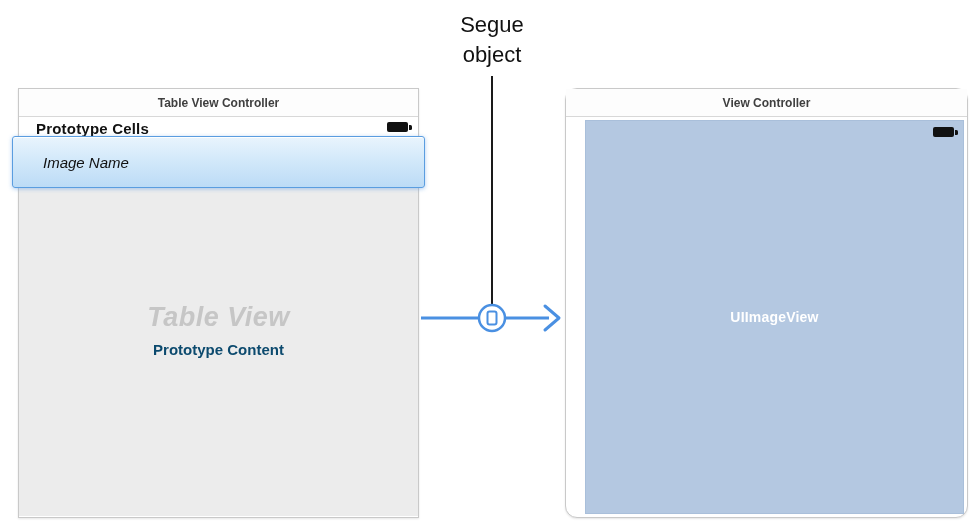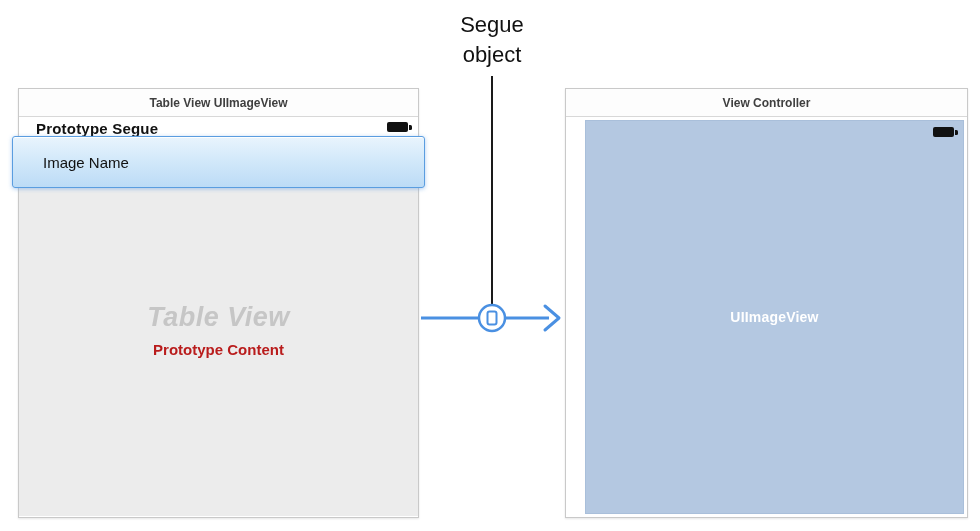--- a/index.html
+++ b/index.html
@@ -21,21 +21,21 @@
   .segue-arrow { stroke:#4a90e2; stroke-width:3; fill:none; stroke-linecap:round; stroke-linejoin:round; }
   .segue-circle { fill:#ffffff; stroke:#4a90e2; stroke-width:2.5; }
   .segue-square { fill:#ffffff; stroke:#4a90e2; stroke-width:2; }
 
   
   .controller {
     position:absolute; top:88px; background:#fff;
     border:1px solid #c9c9c9; box-shadow:0 1px 2px rgba(0,0,0,0.10);
   }
   .controller.left  { left:18px;  width:401px; height:430px; }
-  .controller.right { left:565px; width:403px; height:430px; }
+  .controller.right { left:565px; width:403px; height:430px;border-radius:12px; }
 
   .controller-header {
     height:28px; line-height:28px; text-align:center;
     font-size:12px; font-weight:bold; color:#3f3f3f;
     background:#fdfdfd; border-bottom:1px solid #d8d8d8;
   }
 
   .controller-body { position:relative; height:calc(100% - 29px); }
 
   
@@ -56,30 +56,30 @@
   .proto-battery { position:absolute; right:10px; top:5px; }
   .iv-battery   { position:absolute; right:9px; top:6px; }
 
   
   .table-body {
     position:absolute; left:0; right:0; top:71px; bottom:0;
     background:#ececec; display:flex; align-items:center; justify-content:center;
   }
   .table-body-inner { text-align:center; transform:translateY(-22px); }
   .tv-title { font-size:27px; font-weight:bold; color:#c6c6c6; letter-spacing:0.5px;font-style:italic; }
-  .tv-sub   { font-size:15px; font-weight:bold; color:#b91c1c; margin-top:8px; }
+  .tv-sub   { font-size:15px; font-weight:bold; color:#0c4a6e; margin-top:8px; }
 
   
   .selected-cell {
     position:absolute; left:-7px; right:-7px; top:19px; height:52px;
     border:1px solid #5a9de0; border-radius:3px;
     background:linear-gradient(180deg,#e9f4fd 0%,#d3e9fa 45%,#bcdbf6 100%);
     box-shadow:0 1px 4px rgba(74,144,226,0.45), inset 0 1px 0 rgba(255,255,255,0.85);
     display:flex; align-items:center; padding-left:30px;
-    font-size:15px; color:#111; cursor:pointer;
+    font-size:15px; color:#111; cursor:pointer;font-style:italic;
   }
 
   
   .image-view {
     position:absolute; left:3px; right:3px; top:31px; bottom:3px;
     background:#b4c8e1; border:1px solid #a9bfda;
     display:flex; align-items:center; justify-content:center; cursor:pointer;margin-left:16px;
   }
   .iv-label { color:#ffffff; font-weight:bold; font-size:14px; letter-spacing:0.2px; }
 </style>
@@ -96,24 +96,24 @@
     <line class="segue-line" x1="421" y1="318" x2="549" y2="318" data-interactable="true"></line>
     <polyline class="segue-arrow" points="545,306 559,318 545,330" data-interactable="false"></polyline>
     <g data-interactable="true">
       <circle class="segue-circle" cx="492" cy="318" r="13"></circle>
       <rect class="segue-square" x="487.5" y="311.5" width="9" height="13" rx="2"></rect>
     </g>
   </svg>
 
   <div class="controller left" data-interactable="true">
     <div class="controller-header" data-interactable="true">
-      <span data-interactable="false">Table View UIImageView</span>
+      <span data-interactable="false">Table View Controller</span>
     </div>
     <div class="controller-body" data-interactable="false">
-      <span class="proto-label" data-interactable="false">Prototype Segue</span>
+      <span class="proto-label" data-interactable="false">Prototype Cells</span>
       <span class="battery proto-battery" data-interactable="false"></span>
 
       <div class="table-body" data-interactable="true">
         <div class="table-body-inner" data-interactable="false">
           <div class="tv-title" data-interactable="false">Table View</div>
           <div class="tv-sub" data-interactable="false">Prototype Content</div>
         </div>
       </div>
 
       <div class="selected-cell" data-interactable="true">

